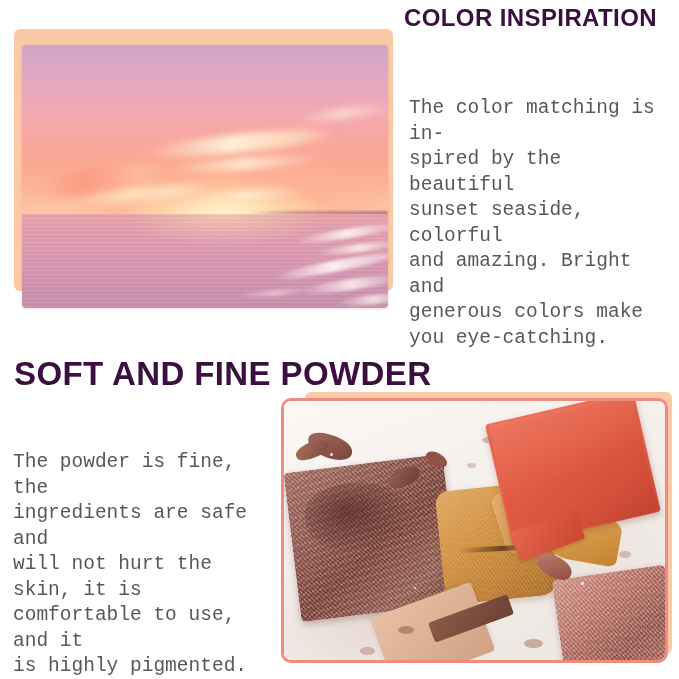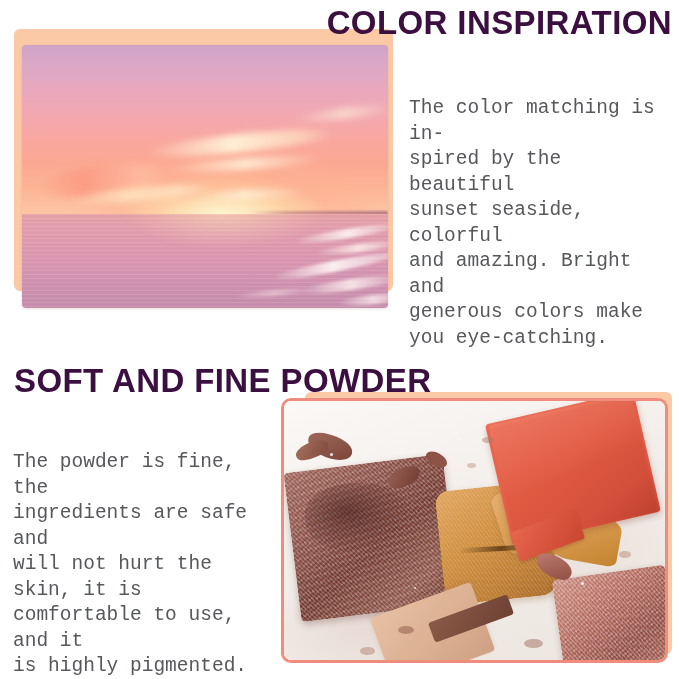--- a/index.html
+++ b/index.html
@@ -16,27 +16,26 @@
   .heading{
     position:absolute;
     font-family:"Liberation Sans", sans-serif;
     font-weight:bold;
     color:#3b0f3f;
     letter-spacing:0.4px;
     white-space:nowrap;
     line-height:1;
   }
   #heading-color{
-    right:7px; top:6px;
-    font-size:33px;
+    right:22px; top:6px;
+    font-size:24px;
   }
   #heading-powder{
     left:14px; top:357px;
     font-size:33px;
-    margin-top:7px;
   }
 
   
   .body-text{
     position:absolute;
     font-family:Liberation Mono, monospace;
     color:#56585c;
     font-size:19.5px;
     line-height:25.5px;
     white-space:pre-line;

